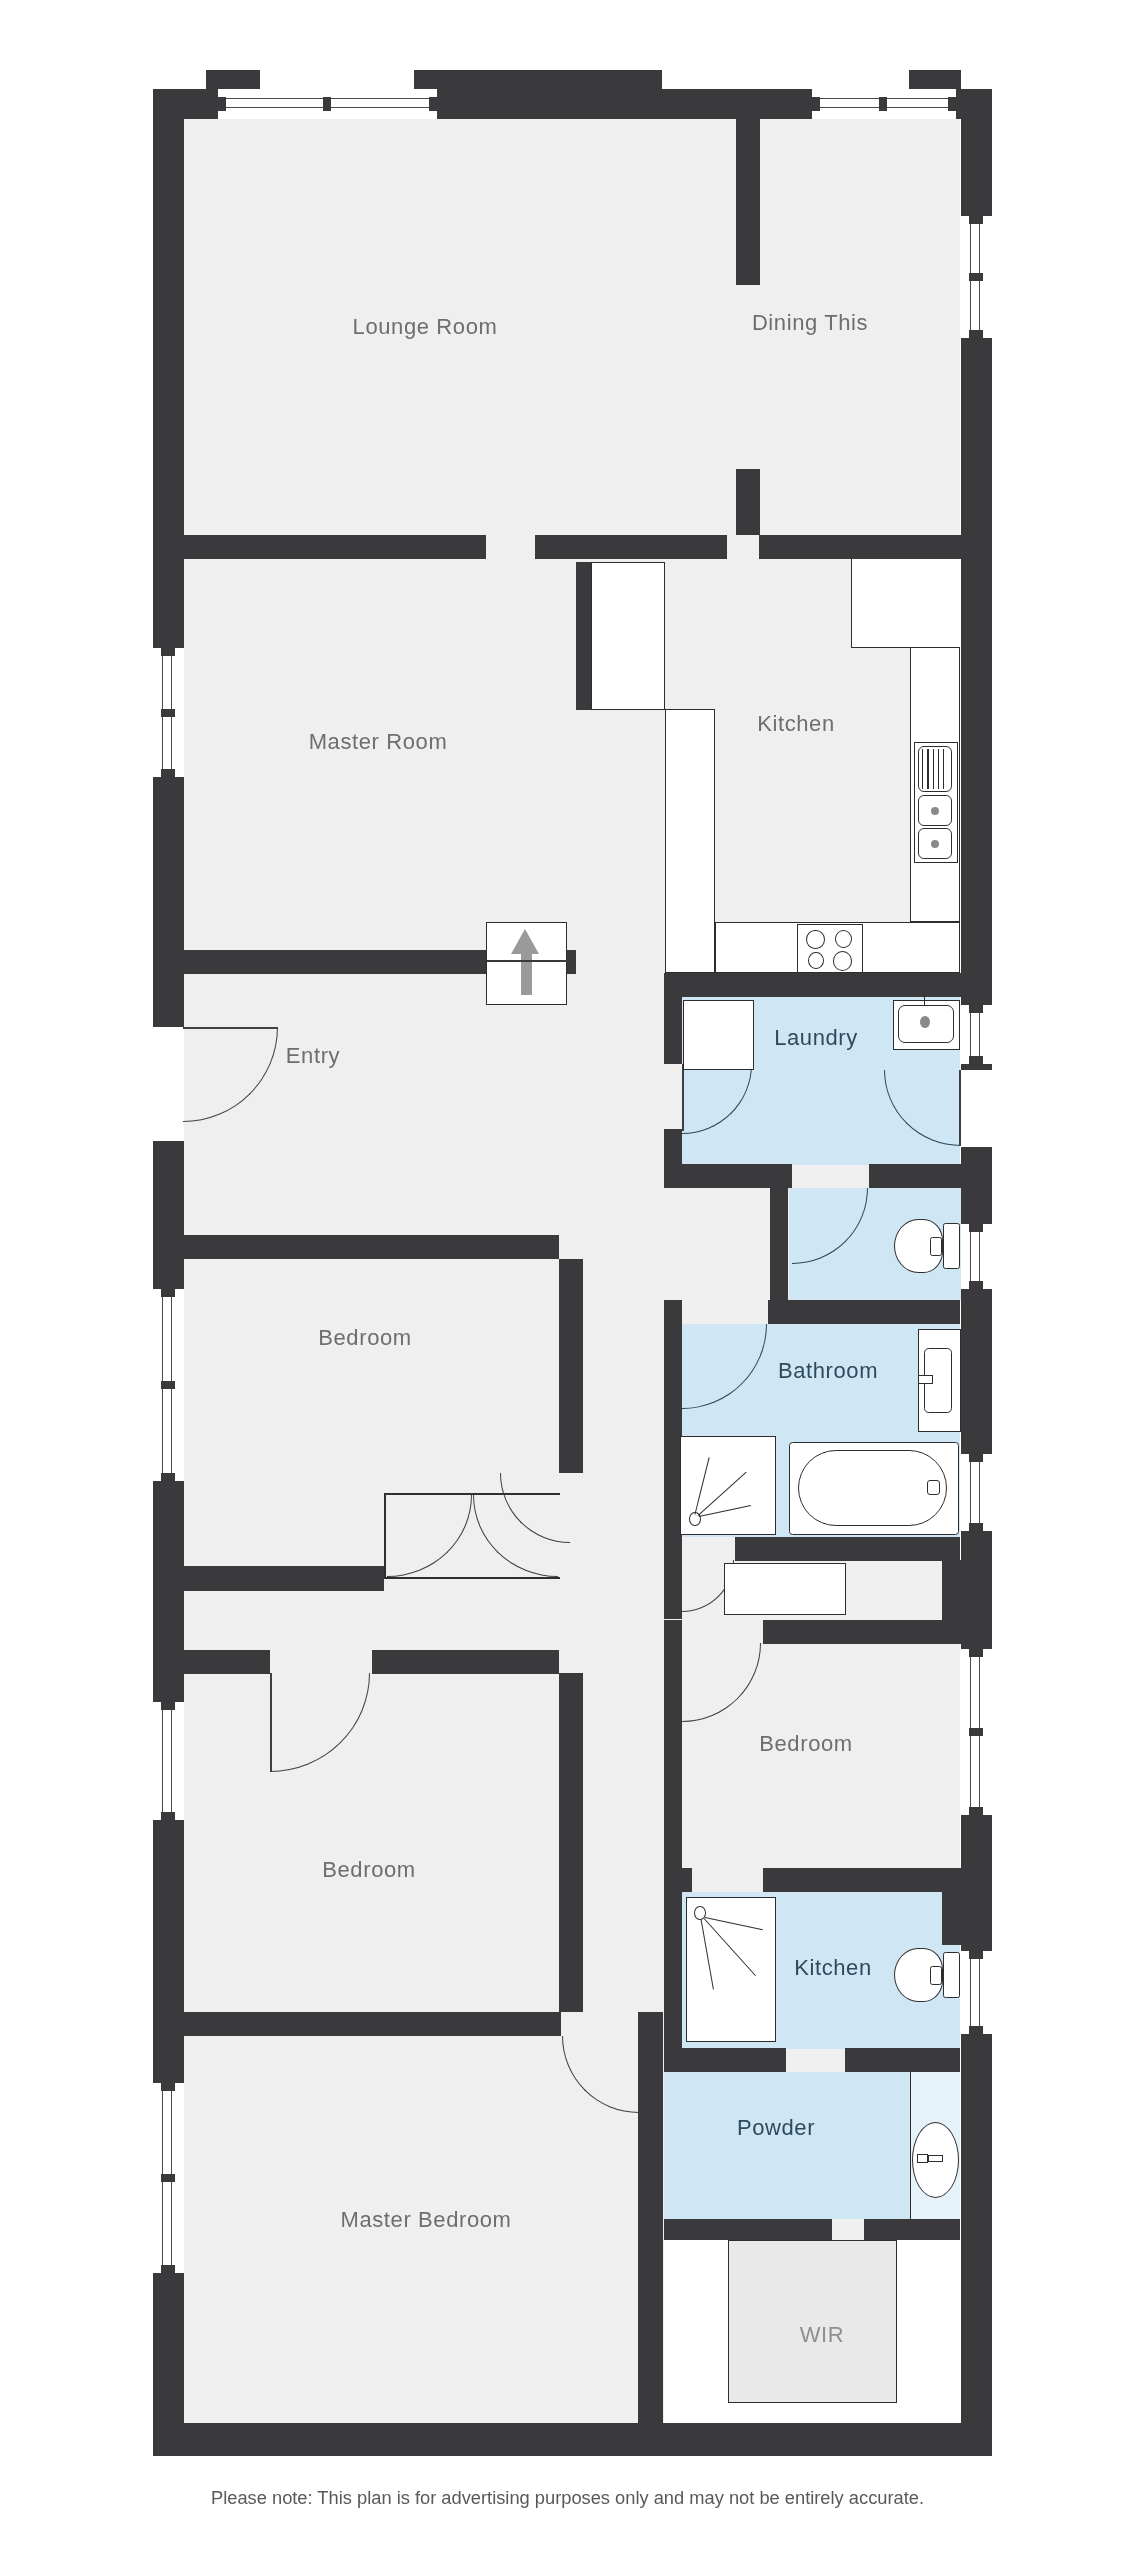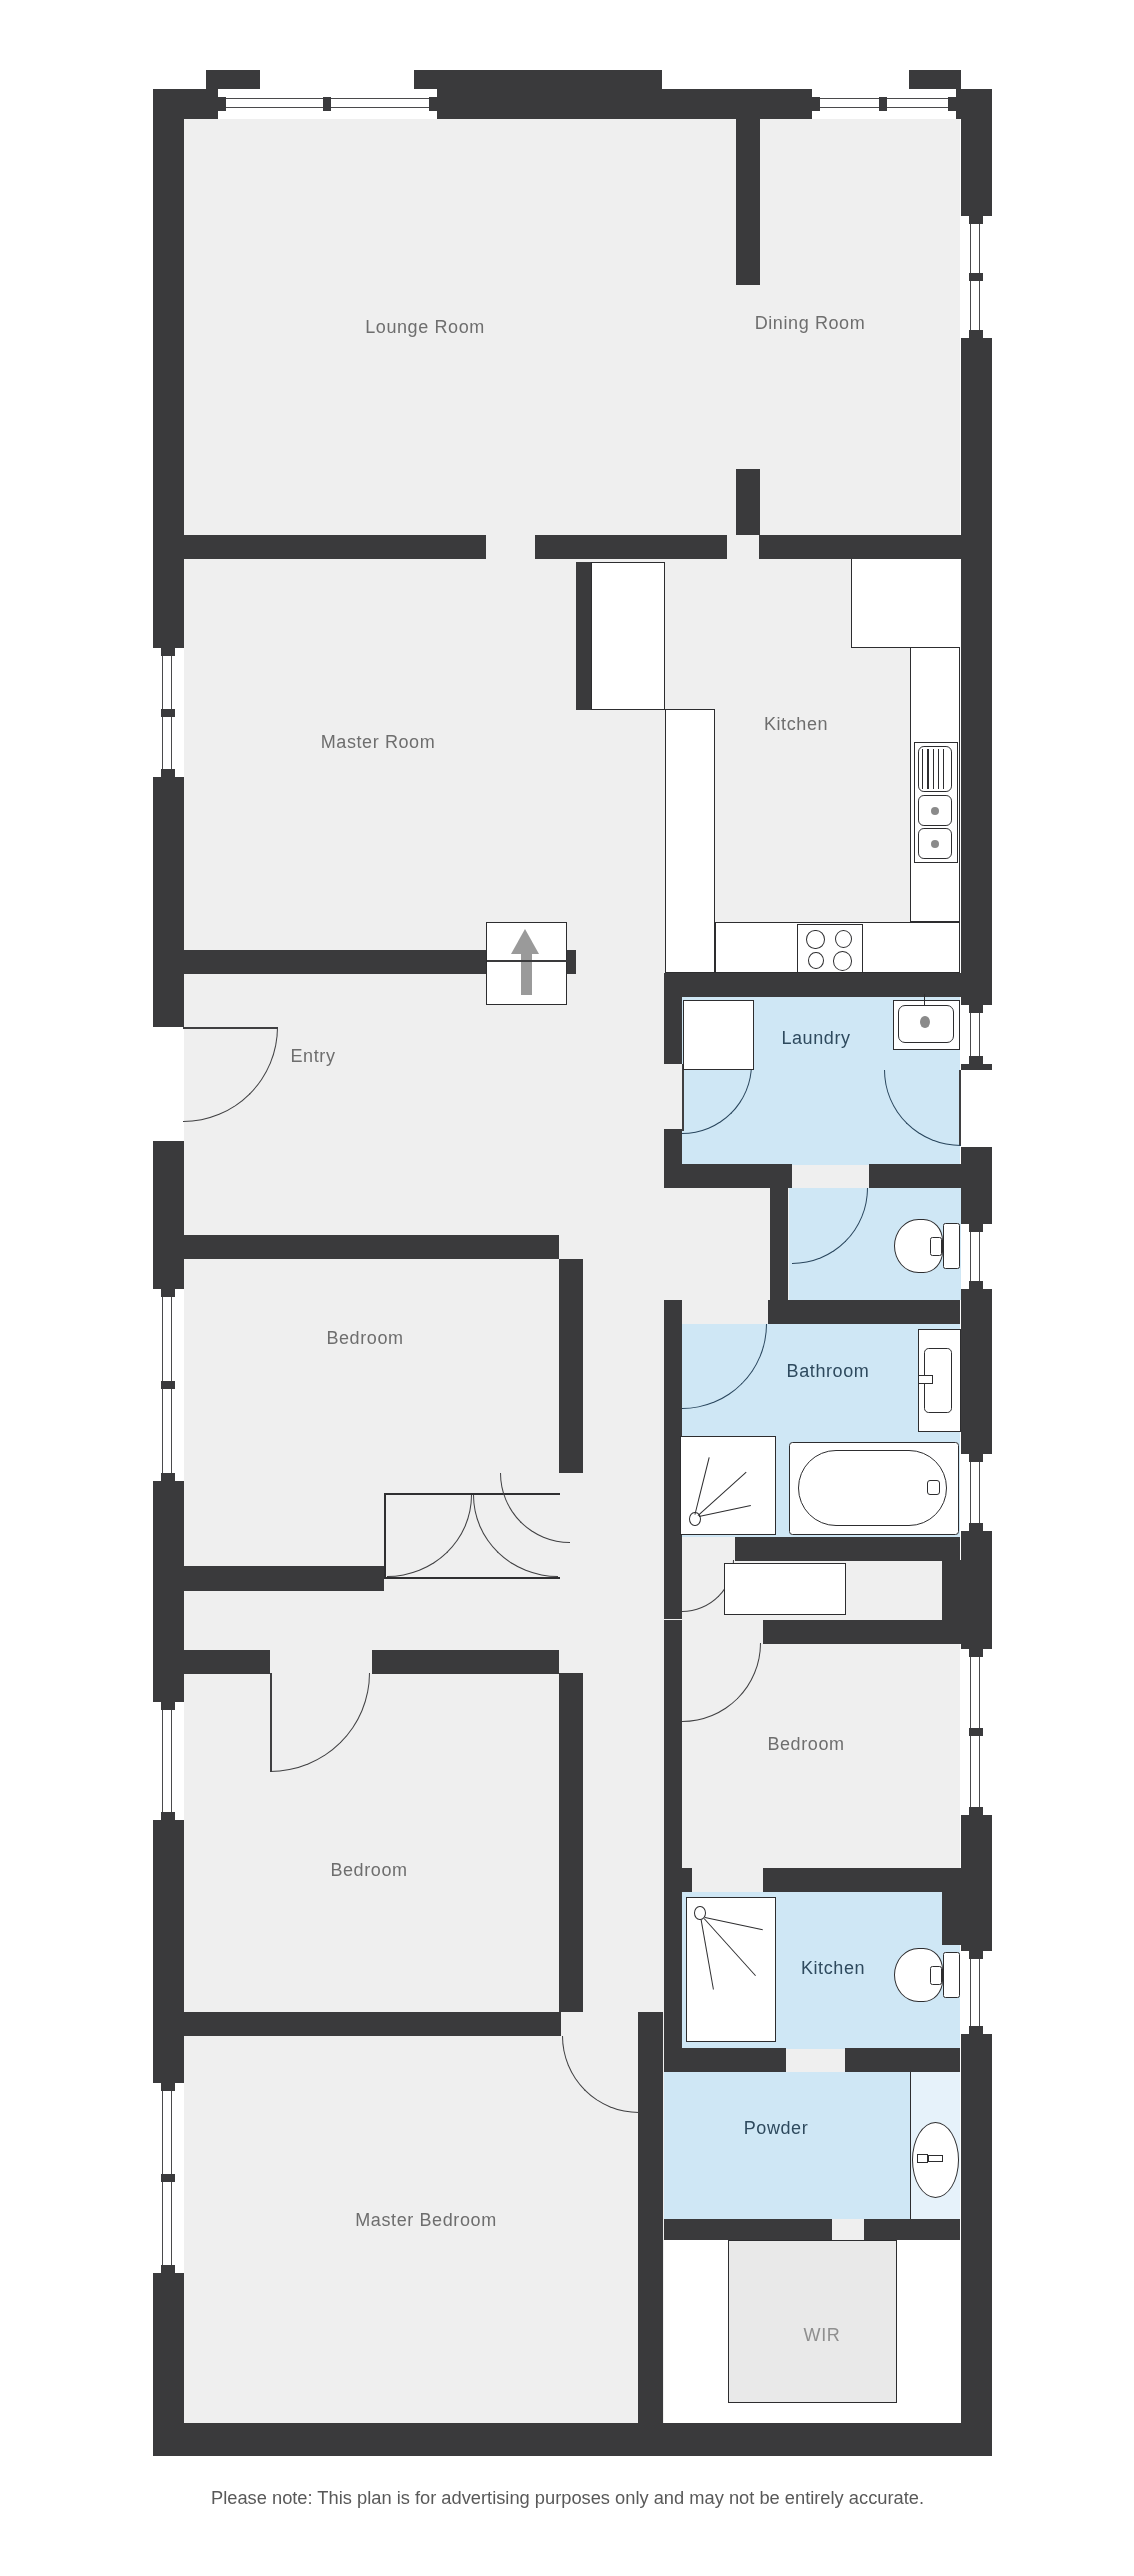--- a/index.html
+++ b/index.html
@@ -7,21 +7,21 @@
   .plan{position:absolute;left:0;top:0;width:1135px;height:2576px;}
   .abs{position:absolute;}
   .wall{position:absolute;background:#3a3a3c;}
   .thin{position:absolute;background:#2f2f31;}
   .floor{position:absolute;background:#efefef;}
   .wet{position:absolute;background:#cfe7f5;}
   .wetlight{position:absolute;background:#e6f2fa;}
   .whitefloor{position:absolute;background:#ffffff;}
   .fix{position:absolute;background:#fff;border:1.8px solid #2d2d2f;box-sizing:border-box;}
   .fix .inner{position:absolute;border:1.2px solid #2d2d2f;box-sizing:border-box;background:#fff;}
-  .lbl{position:absolute;transform:translate(-50%,-50%);font-size:18px;color:#6e6e6e;white-space:nowrap;letter-spacing:0.6px;}
+  .lbl{position:absolute;transform:translate(-50%,-50%);font-size:22px;color:#6e6e6e;white-space:nowrap;letter-spacing:0.6px;}
   .lbl.wetlbl{color:#2e4a5e;}
   .lbl.dim{color:#8f8f8f;}
   .arc{position:absolute;box-sizing:border-box;}
   .arc.tl{border-right:1.2px solid;border-bottom:1.2px solid;border-bottom-right-radius:100%;}
   .arc.tr{border-left:1.2px solid;border-bottom:1.2px solid;border-bottom-left-radius:100%;}
   .arc.dry{border-color:#3f3f41;}
   .arc.wetarc{border-color:#28455c;}
   .leaf{position:absolute;background:#3f3f41;}
   .window{position:absolute;background:#ffffff;}
   .window i{position:absolute;background:#4a4a4c;}
@@ -315,21 +315,21 @@
   </div>
 
   <div class="abs" style="left:912px;top:2122px;width:47px;height:76px;border:1.8px solid #2d2d2f;border-radius:50%;background:#fff;box-sizing:border-box;">
     <i class="abs" style="left:3.5px;top:31px;width:9.5px;height:7px;border:1.2px solid #2d2d2f;background:#fff;"></i>
     <i class="abs" style="left:15.4px;top:32px;width:13px;height:4.7px;border:1.2px solid #2d2d2f;background:#fff;"></i>
   </div>
 
   <div class="abs" style="left:728px;top:2240px;width:169px;height:163px;background:#e9e9e9;border:1.8px solid #2d2d2f;box-sizing:border-box;"></div>
 
   <span class="lbl" style="left:425px;top:327px;">Lounge Room</span>
-  <span class="lbl" style="left:810px;top:323px;">Dining Room</span>
+  <span class="lbl" style="left:810px;top:323px;">Dining This</span>
   <span class="lbl" style="left:378px;top:742px;">Master Room</span>
   <span class="lbl" style="left:796px;top:724px;">Kitchen</span>
   <span class="lbl" style="left:313px;top:1056px;">Entry</span>
   <span class="lbl wetlbl" style="left:816px;top:1038px;">Laundry</span>
   <span class="lbl" style="left:365px;top:1338px;">Bedroom</span>
   <span class="lbl wetlbl" style="left:828px;top:1371px;">Bathroom</span>
   <span class="lbl" style="left:806px;top:1744px;">Bedroom</span>
   <span class="lbl" style="left:369px;top:1870px;">Bedroom</span>
   <span class="lbl wetlbl" style="left:833px;top:1968px;">Kitchen</span>
   <span class="lbl wetlbl" style="left:776px;top:2128px;">Powder</span>

